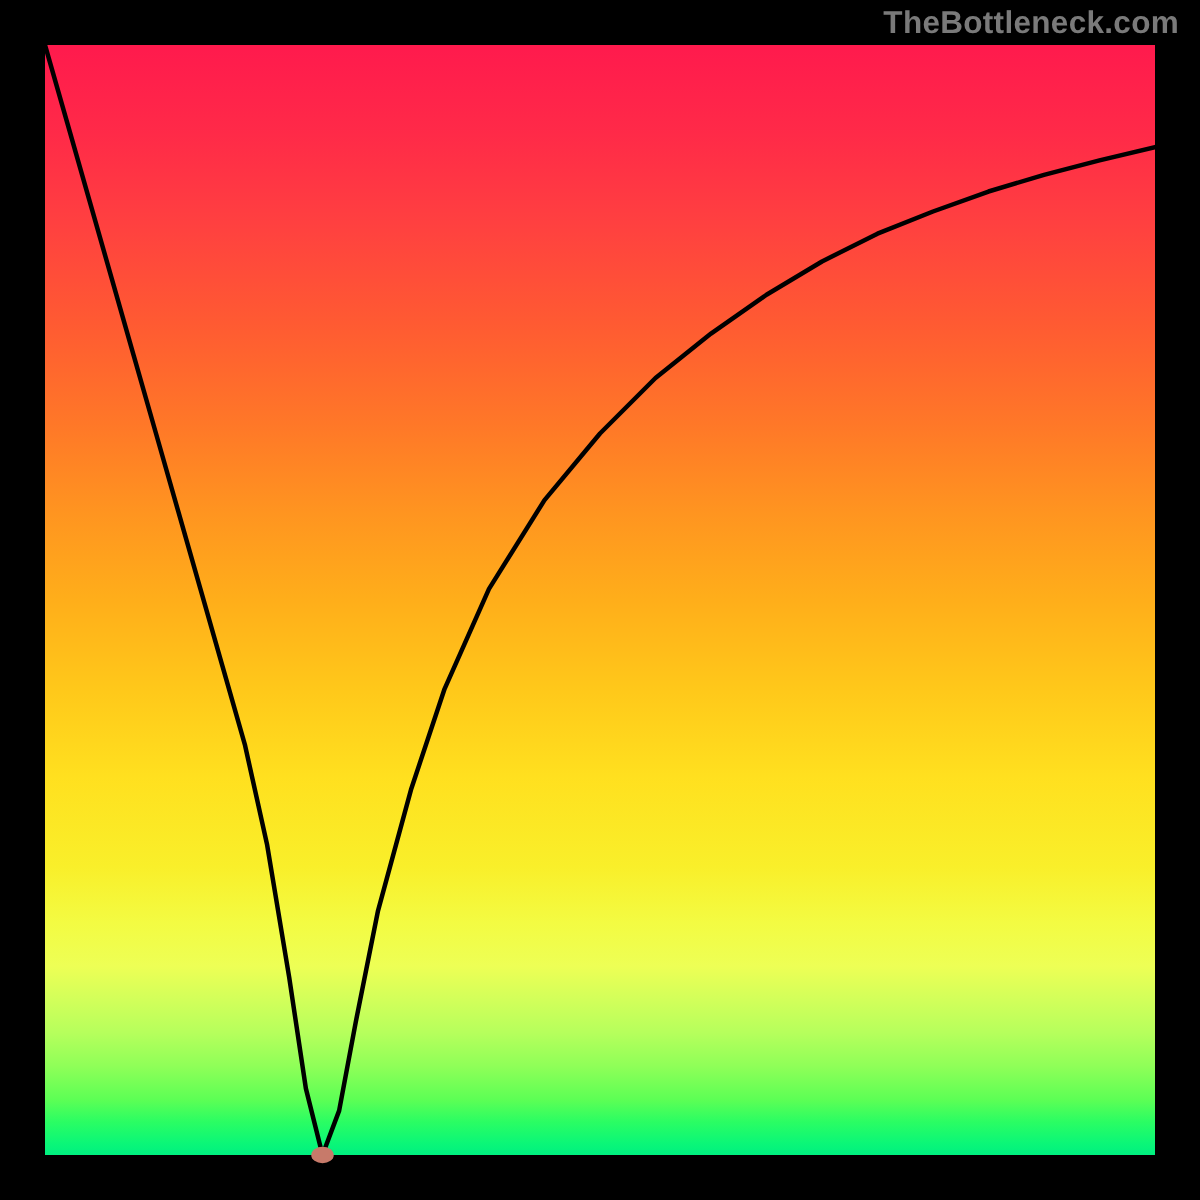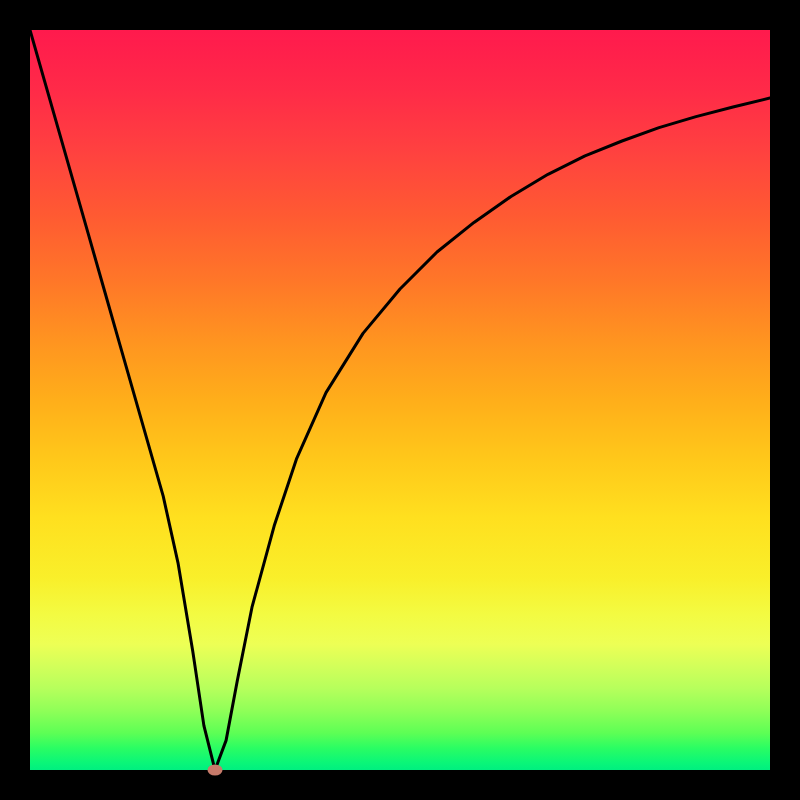--- a/index.html
+++ b/index.html
@@ -62,19 +62,20 @@
     height: 11px;
     border-radius: 50%;
     background: #c77a6a;
     transform: translate(-50%, -50%);
   }
 </style>
 </head>
 <body>
 
 <div class="chart-container">
+  <div class="attribution">TheBottleneck.com</div>
   <div class="plot-area">
     <svg class="curve-svg" viewBox="0 0 740 740" preserveAspectRatio="none">
       <path id="curve-path" fill="none" stroke="#000000" stroke-width="3" stroke-linejoin="round" stroke-linecap="round" d="M 0.00 0.00 L 14.80 51.80 L 29.60 103.60 L 44.40 155.40 L 59.20 207.20 L 74.00 259.00 L 88.80 310.80 L 103.60 362.60 L 118.40 414.40 L 133.20 466.20 L 148.00 532.80 L 162.80 621.60 L 173.90 695.60 L 185.00 740.00 L 196.10 710.40 L 207.20 651.20 L 222.00 577.20 L 244.20 495.80 L 266.40 429.20 L 296.00 362.60 L 333.00 303.40 L 370.00 259.00 L 407.00 222.00 L 444.00 192.40 L 481.00 166.50 L 518.00 144.30 L 555.00 125.80 L 592.00 111.00 L 629.00 97.68 L 666.00 86.58 L 703.00 76.96 L 740.00 68.08"></path>
     </svg>
     <div id="marker" class="marker" style="left: 185px; top: 740px; background: rgb(199, 122, 106);"></div>
   </div>
 </div>
 
 </body></html>

